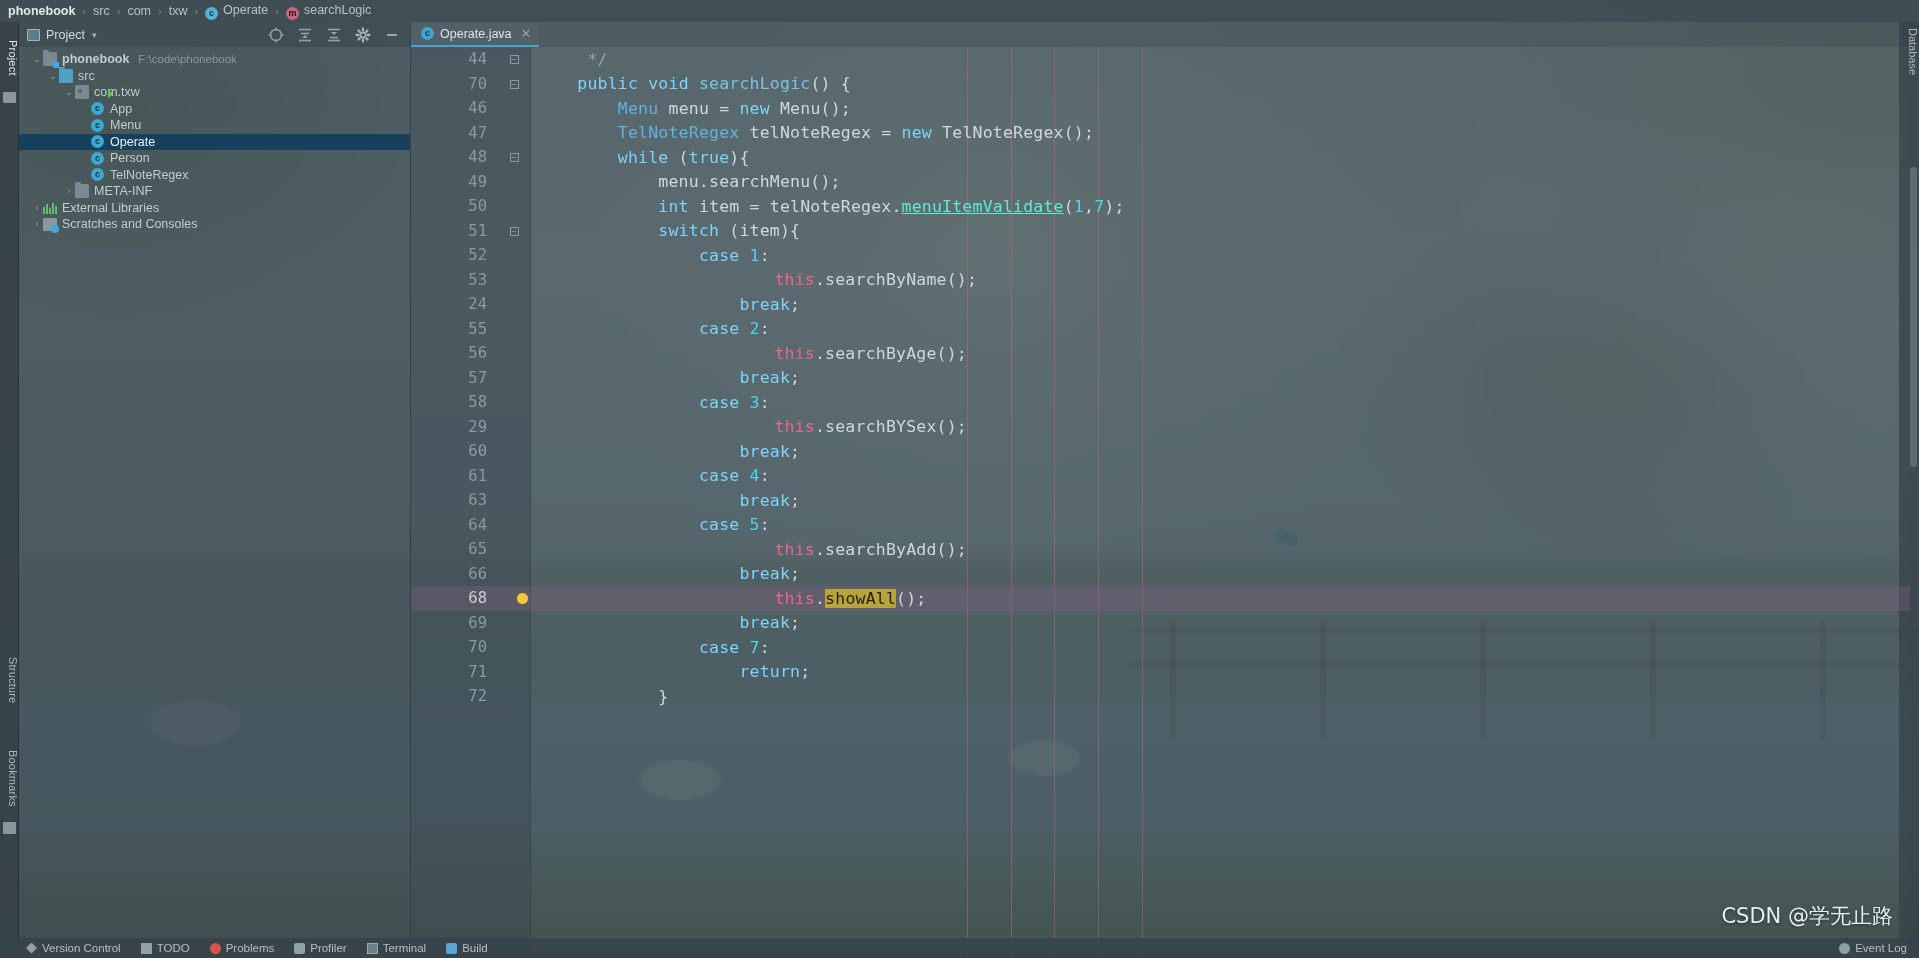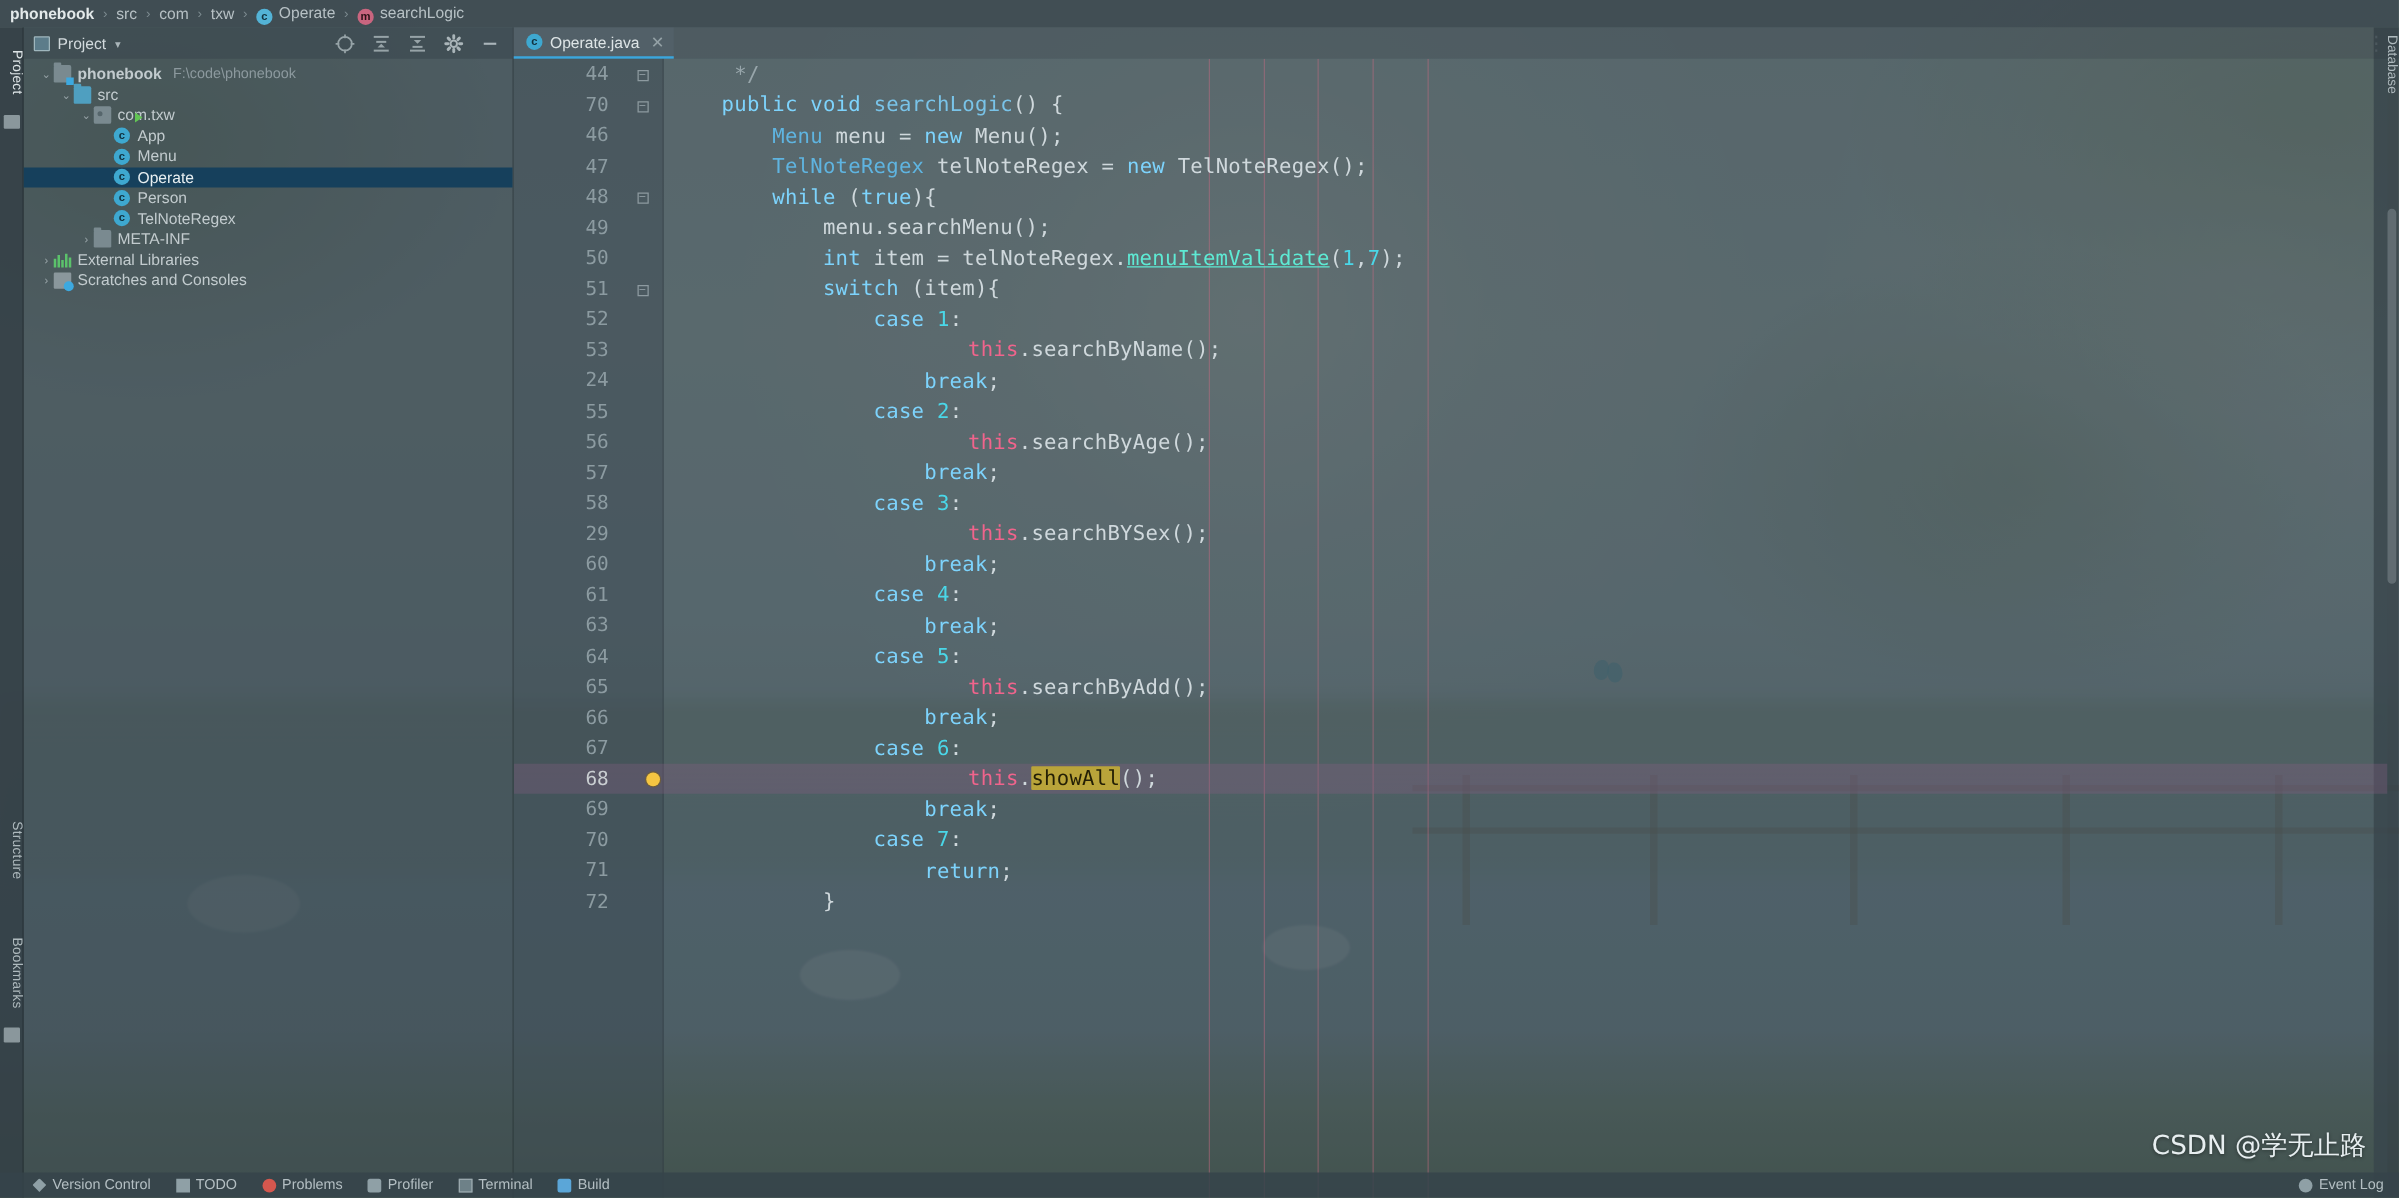--- a/index.html
+++ b/index.html
@@ -582,25 +582,20 @@
       </div>
       <div class="crow">
         <span class="lnum">65</span>
         <span class="fold"></span>
         <span class="ctext"><span class="pun">                  </span><span class="this">this</span><span class="pun">.searchByAdd();</span></span>
       </div>
       <div class="crow">
         <span class="lnum">66</span>
         <span class="fold"></span>
         <span class="ctext"><span class="pun">                  </span><span class="kw">break</span><span class="pun">;</span></span>
-      </div>
-      <div class="crow">
-        <span class="lnum">67</span>
-        <span class="fold"></span>
-        <span class="ctext"><span class="pun">              </span><span class="kw">case</span><span class="pun"> </span><span class="num">6</span><span class="pun">:</span></span>
       </div>
       <div class="crow highlight">
         <span class="lnum">68</span>
         <span class="fold"></span>
         <span class="bulb"></span>
         <span class="ctext"><span class="pun">                  </span><span class="this">this</span><span class="pun">.</span><span class="hl-word">showAll</span><span class="pun">();</span></span>
       </div>
       <div class="crow">
         <span class="lnum">69</span>
         <span class="fold"></span>

